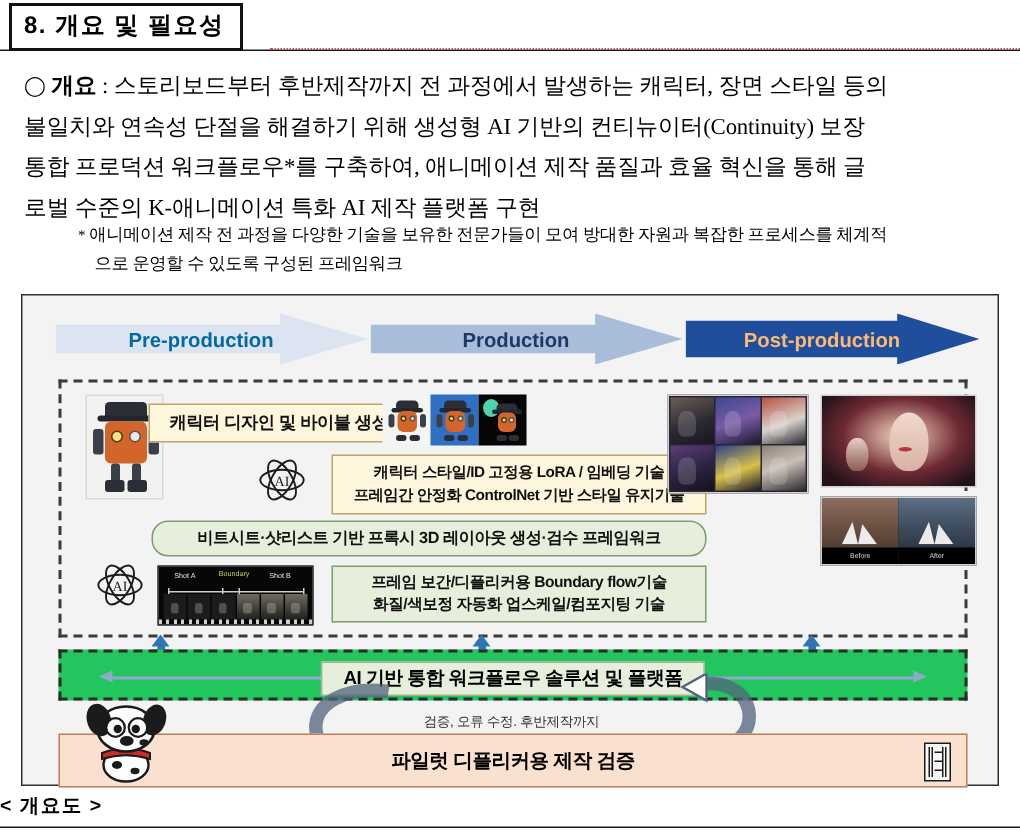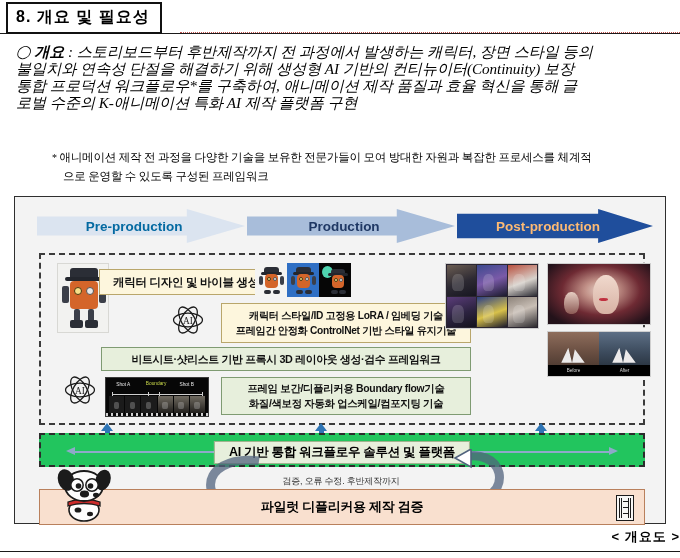--- a/index.html
+++ b/index.html
@@ -34,23 +34,22 @@
     font-size:16px;
     letter-spacing:1px;
     z-index:4;
   }
 
   
   .para {
     position:absolute;
     left:16px; top:43px; width:652px;
     font-size:15.2px;
-    line-height:17px;
+    line-height:27px;
     letter-spacing:-0.1px;
-    font-style:italic;
   }
   .para .bullet-mark { font-size:13px; vertical-align:1px; }
   .para b { font-weight:bold; }
   .p-indent { display:block; text-indent:0; }
 
   .subnote {
     position:absolute;
     left:52px; top:148px; width:622px;
     font-size:11.5px;
     line-height:19px;
@@ -103,21 +102,21 @@
     font-weight:bold;
     line-height:15px;
     letter-spacing:-0.3px;
   }
   .lbl-cream { background:#fdf6dd; border:1px solid #b9a66b; color:#111; }
   .lbl-green { background:#e7efdc; border:1px solid #7f9b72; color:#111; }
 
   .lbl-chardesign { left:58px;  top:14px;  width:174px; height:26px; font-size:11.5px; }
   .lbl-lora      { left:180px; top:48px;  width:250px; height:40px; font-size:10.2px;
                    flex-direction:column; }
-  .lbl-beat      { left:60px;  top:92px;  width:370px; height:24px; font-size:10.8px; }
+  .lbl-beat      { left:60px;  top:92px;  width:370px; height:24px; font-size:10.8px;border-radius:11px; }
   .lbl-optical   { left:180px; top:122px; width:250px; height:38px; font-size:10.4px;
                    flex-direction:column; }
 
   .lbl-lora div, .lbl-optical div { width:100%; }
 
   
   .ai-atom {
     position:absolute; width:34px; height:34px;
   }
   .ai-1 { left:130px; top:48px; }
@@ -294,21 +293,21 @@
   .filmicon .perf {
     position:absolute; top:2px; bottom:2px; width:3px; background:#f7f7f5;
     border-left:1.4px solid #1b1b1b; border-right:1.4px solid #1b1b1b;
   }
   .filmicon .perf.l { left:2px; }
   .filmicon .perf.r { right:2px; }
   .filmicon .hbar { position:absolute; left:5.5px; right:5.5px; height:1.4px; background:#1b1b1b; }
 
   
   .caption {
-    position:absolute; left:0; top:528px; width:680px; text-align:right;
+    position:absolute; left:0; top:528px; width:680px; text-align:left;
     font-family:"Liberation Sans", sans-serif; font-weight:bold; font-size:13px;
     letter-spacing:1px;
   }
   .footer-rule {
     position:absolute; left:0; top:551px; width:680px; border-top:1.4px solid #1b1b1b;
   }
 </style>
 </head>
 <body>
 

